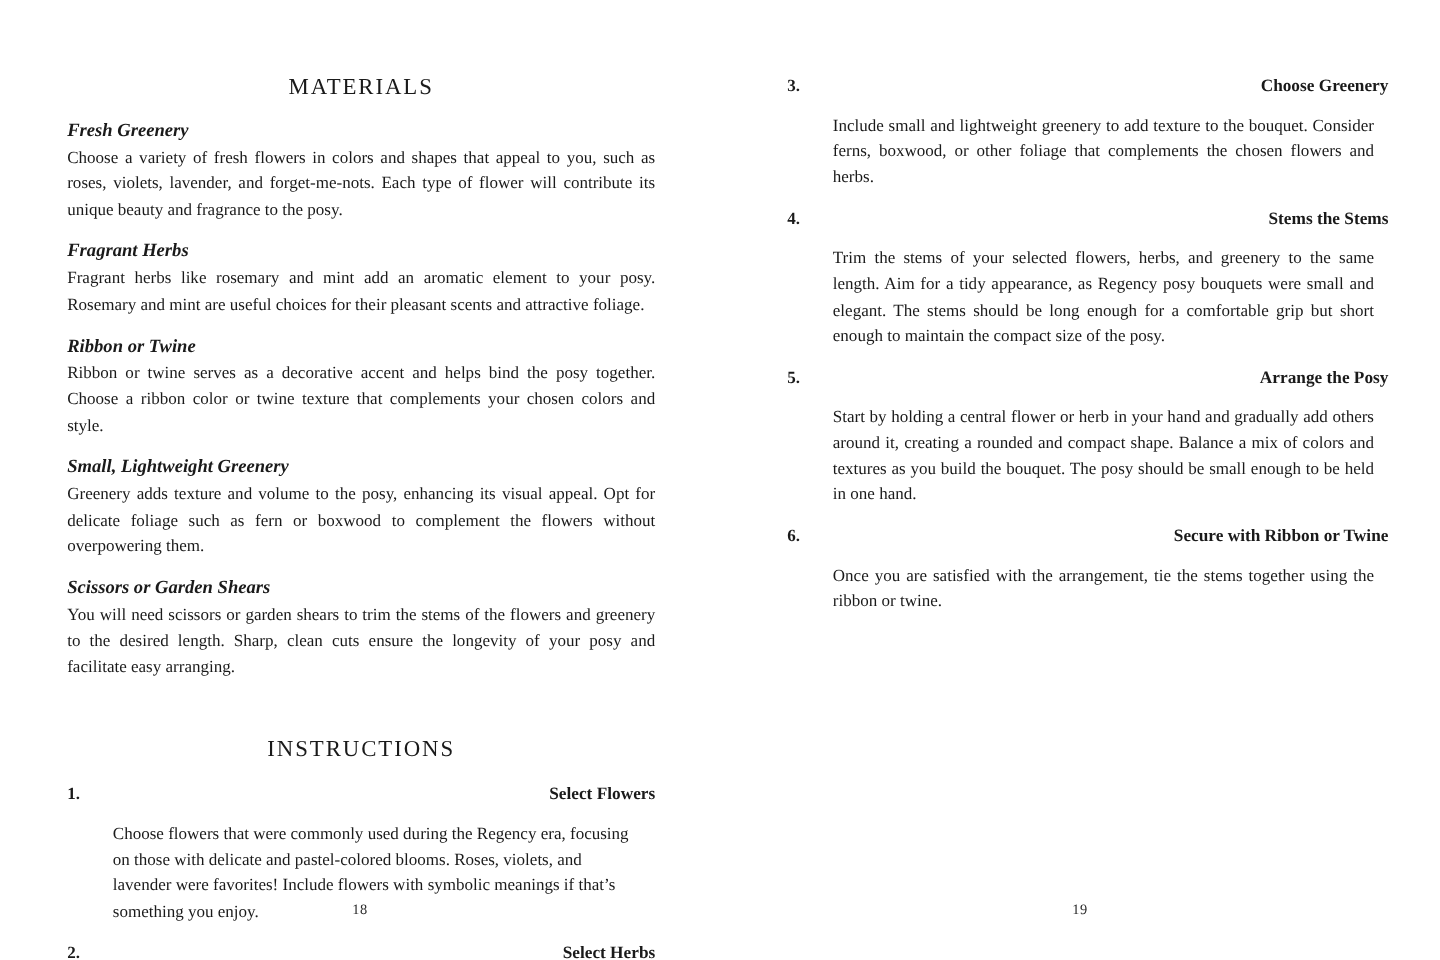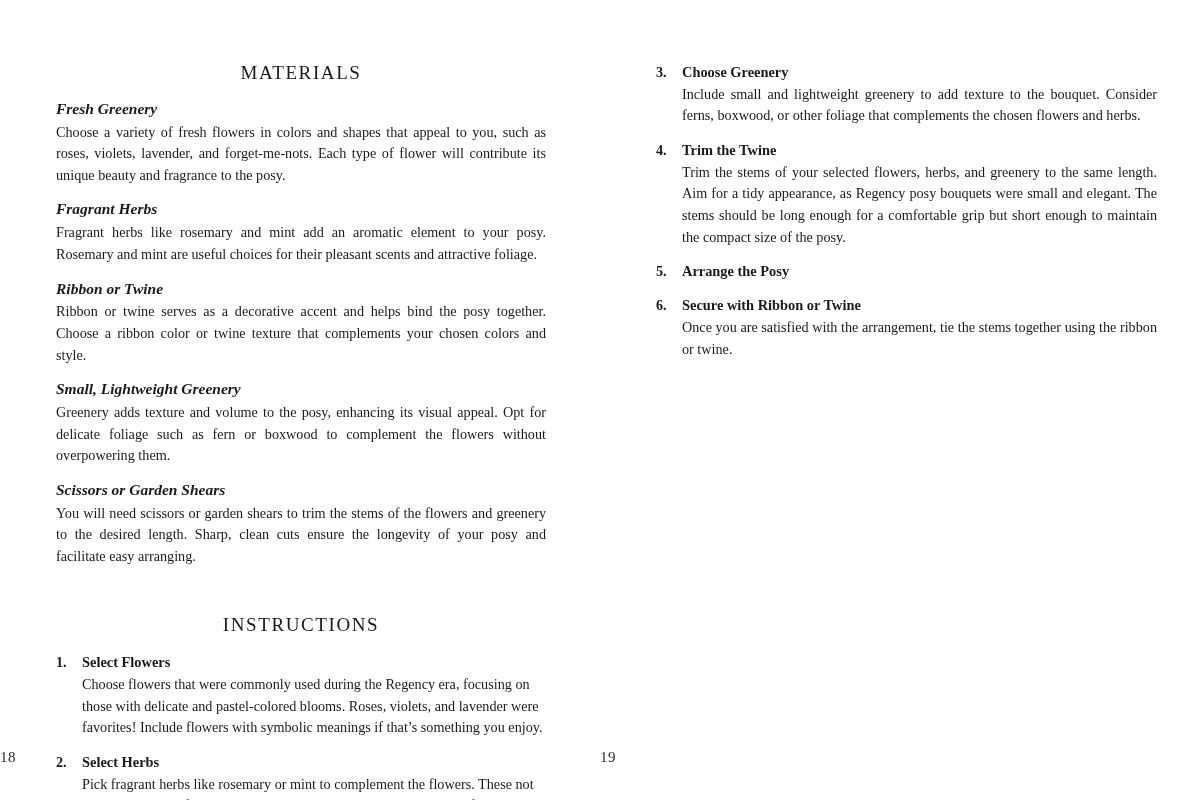--- a/index.html
+++ b/index.html
@@ -94,37 +94,38 @@
     top: 0;
     font-weight: 700;
     font-size: 14.2px;
     line-height: 1.45;
   }
   .step-title {
     font-weight: 700;
     font-size: 14.4px;
     line-height: 1.45;
     margin: 0 0 1px 0;
+    text-align: right;
   }
   .step-body {
     font-size: 14.2px;
     line-height: 1.52;
-    margin: 0;
+    margin: 12px;
     hyphens: auto;
     -webkit-hyphens: auto;
   }
   .step-body.justified { text-align: justify; text-justify: inter-word; }
   .step-body.ragged { text-align: left; }
 
   .folio {
     position: absolute;
     bottom: 34px;
     width: 100%;
-    text-align: left;
-    font-size: 15px;
+    text-align: center;
+    font-size: 12px;
     letter-spacing: 0.4px;
     color: #2a2a2a;
   }
 </style>
 </head>
 <body>
 
 <div class="spread">
 
   <div class="page page-left">
@@ -181,26 +182,27 @@
     <div class="col">
 
       <ol class="steps">
         <li class="step">
           <span class="step-num">3.</span>
           <div class="step-title">Choose Greenery</div>
           <p class="step-body justified">Include small and lightweight greenery to add texture to the bouquet. Consider ferns, boxwood, or other foliage that complements the chosen flowers and herbs.</p>
         </li>
         <li class="step">
           <span class="step-num">4.</span>
-          <div class="step-title">Trim the Twine</div>
+          <div class="step-title">Stems the Stems</div>
           <p class="step-body justified">Trim the stems of your selected flowers, herbs, and greenery to the same length. Aim for a tidy appearance, as Regency posy bouquets were small and elegant. The stems should be long enough for a comfortable grip but short enough to maintain the compact size of the posy.</p>
         </li>
         <li class="step">
           <span class="step-num">5.</span>
           <div class="step-title">Arrange the Posy</div>
+          <p class="step-body justified">Start by holding a central flower or herb in your hand and gradually add others around it, creating a rounded and compact shape. Balance a mix of colors and textures as you build the bouquet. The posy should be small enough to be held in one hand.</p>
         </li>
         <li class="step">
           <span class="step-num">6.</span>
           <div class="step-title">Secure with Ribbon or Twine</div>
           <p class="step-body justified">Once you are satisfied with the arrangement, tie the stems together using the ribbon or twine.</p>
         </li>
       </ol>
 
     </div>
 

